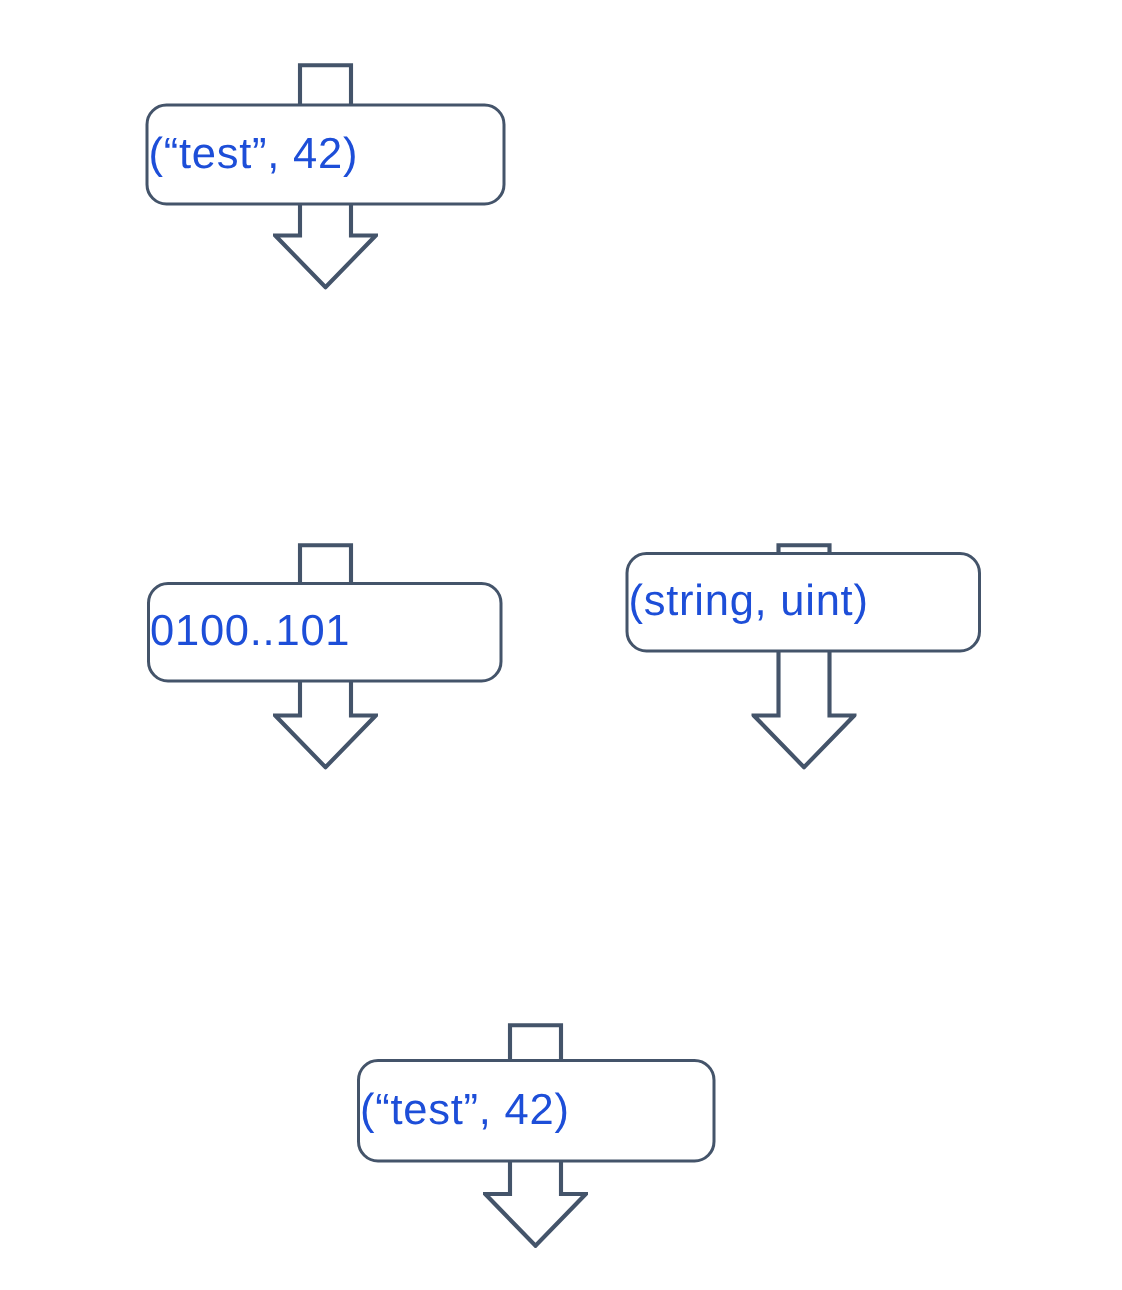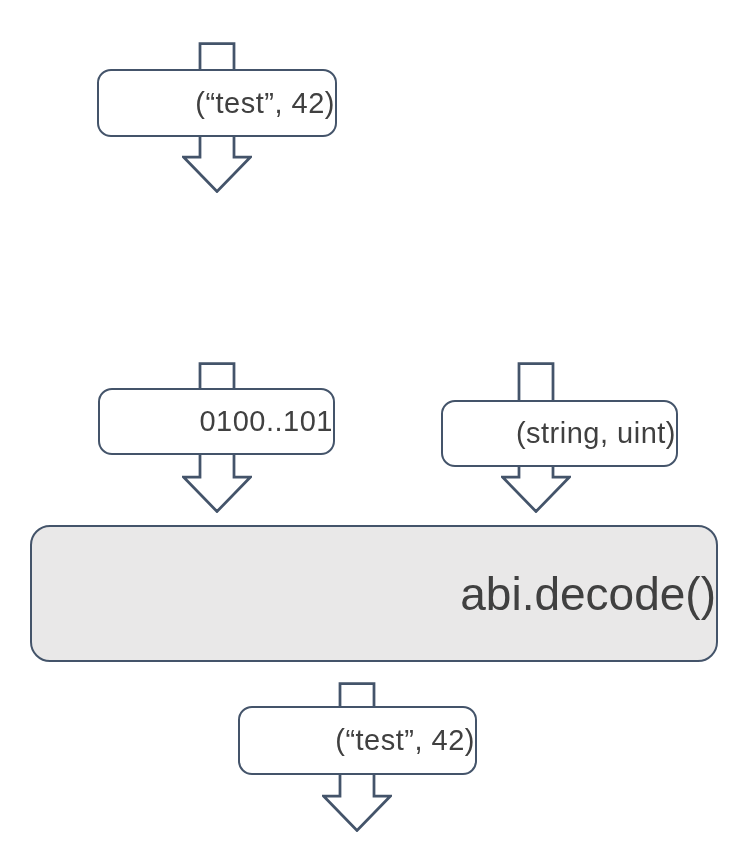--- a/index.html
+++ b/index.html
@@ -23,23 +23,23 @@
     stroke: #44546A;
     stroke-width: 2.75;
     stroke-linejoin: miter;
   }
 
   .node {
     position: absolute;
     z-index: 2;
     display: flex;
     align-items: center;
-    justify-content: flex-end;
+    justify-content: flex-start;
     text-align: center;
-    color: #404040;
+    color: #1d4ed8;
     background: #ffffff;
     border: 2.75px solid #44546A;
   }
 
   .label-box {
     border-radius: 14px;
     font-size: 29px;
     letter-spacing: 0.5px;
   }
 
@@ -72,25 +72,22 @@
 
   <div class="node label-box" style="left:97px; top:69px; width:240px; height:68px;">
     <span>(“test”, 42)</span>
   </div>
 
 
   <div class="node label-box" style="left:98px; top:388px; width:237px; height:67px;">
     <span>0100..101</span>
   </div>
 
-  <div class="node label-box" style="left:417px; top:400px; width:237px; height:67px;margin-left:24px;">
+  <div class="node label-box" style="left:417px; top:368px; width:237px; height:67px;">
     <span>(string, uint)</span>
   </div>
 
-  <div class="node process-box" style="left:30px; top:525px; width:688px; height:137px;">
-    <span>abi.decode()</span>
-  </div>
 
   <div class="node label-box" style="left:238px; top:706px; width:239px; height:69px;">
     <span>(“test”, 42)</span>
   </div>
 
 </div>
 
 </body></html>

